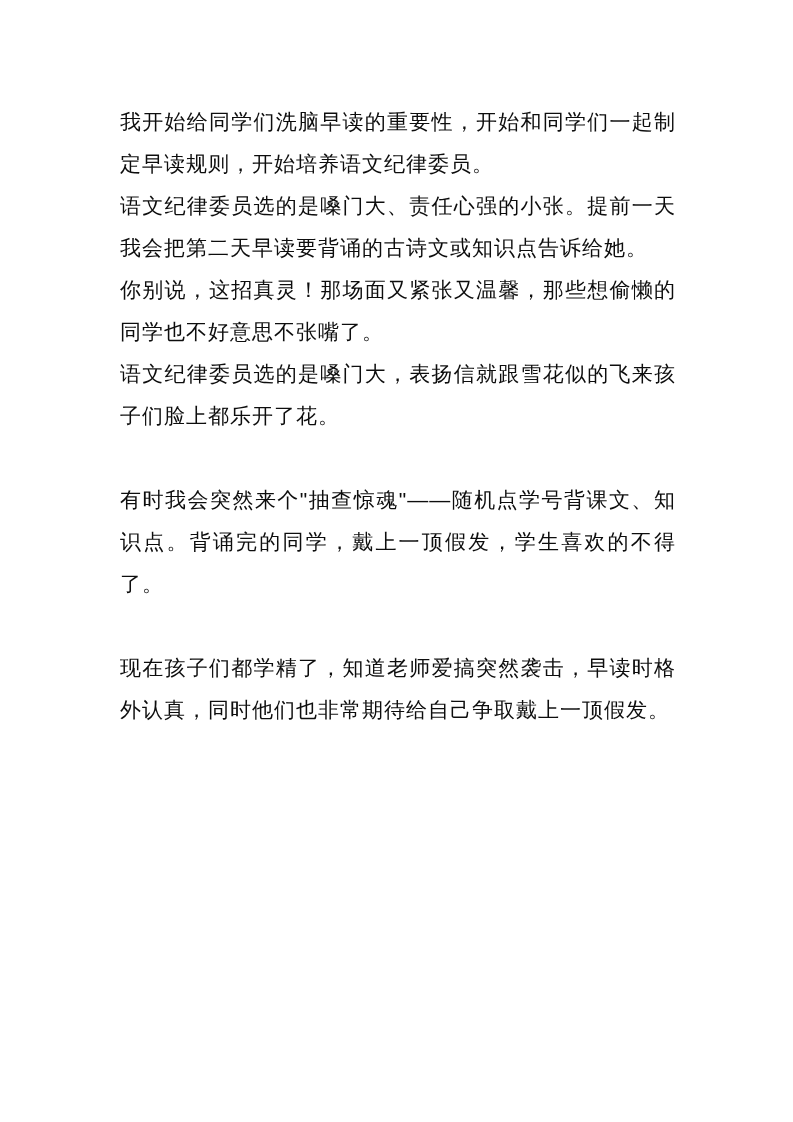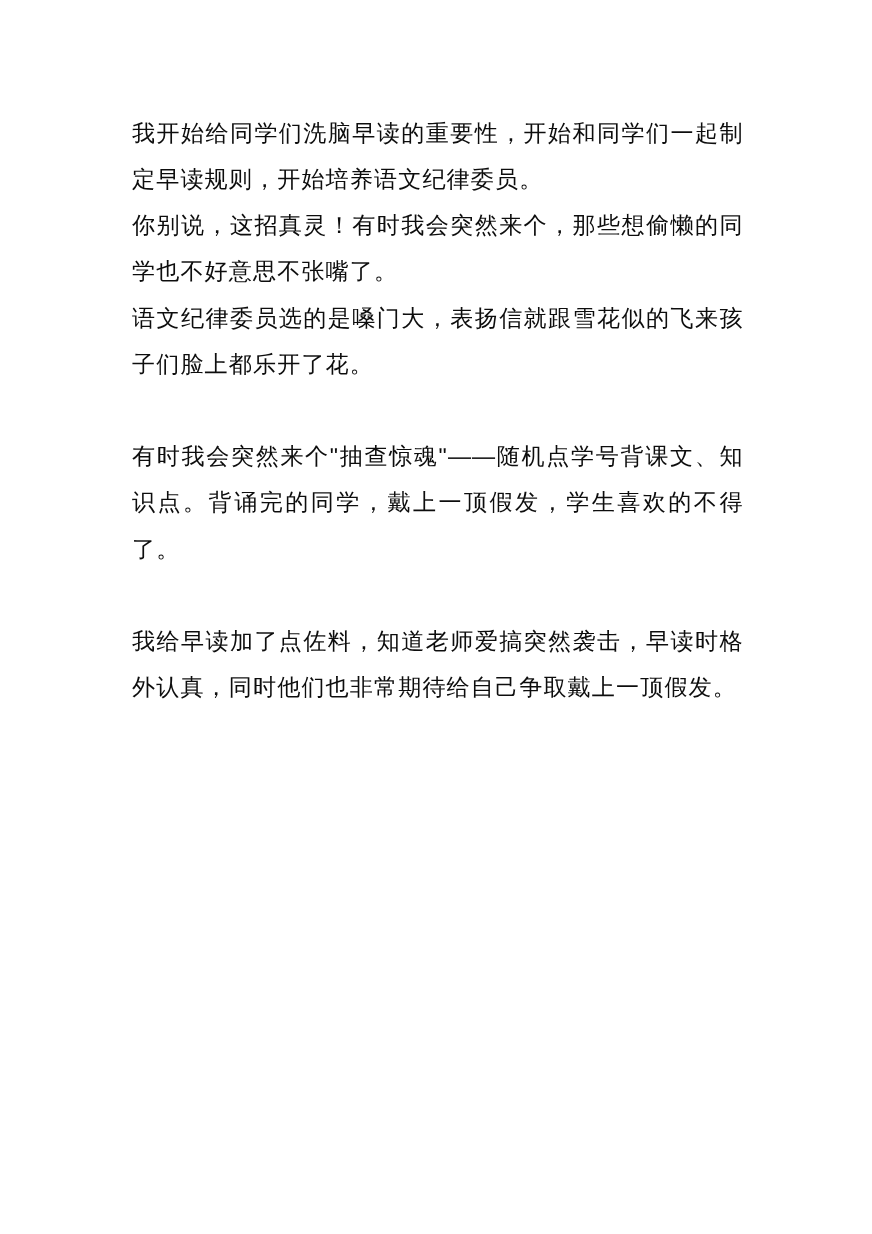--- a/index.html
+++ b/index.html
@@ -35,20 +35,21 @@
   .para.blank {
     height: 42px;
   }
 </style>
 </head>
 <body>
 
 <div class="page">
   <div class="article-body" id="article-body">
       <p class="para">我开始给同学们洗脑早读的重要性，开始和同学们一起制定早读规则，开始培养语文纪律委员。</p>
-      <p class="para">你别说，这招真灵！有时我会突然来个，那些想偷懒的同学也不好意思不张嘴了。</p>
+      <p class="para">语文纪律委员选的是嗓门大、责任心强的小张。提前一天我会把第二天早读要背诵的古诗文或知识点告诉给她。</p>
+      <p class="para">你别说，这招真灵！那场面又紧张又温馨，那些想偷懒的同学也不好意思不张嘴了。</p>
       <p class="para">语文纪律委员选的是嗓门大，表扬信就跟雪花似的飞来孩子们脸上都乐开了花。</p>
       <p class="para blank"></p>
       <p class="para">有时我会突然来个"抽查惊魂"——随机点学号背课文、知识点。背诵完的同学，戴上一顶假发，学生喜欢的不得了。</p>
       <p class="para blank"></p>
-      <p class="para">我给早读加了点佐料，知道老师爱搞突然袭击，早读时格外认真，同时他们也非常期待给自己争取戴上一顶假发。</p>
+      <p class="para">现在孩子们都学精了，知道老师爱搞突然袭击，早读时格外认真，同时他们也非常期待给自己争取戴上一顶假发。</p>
     </div>
 </div>
 
 </body></html>

